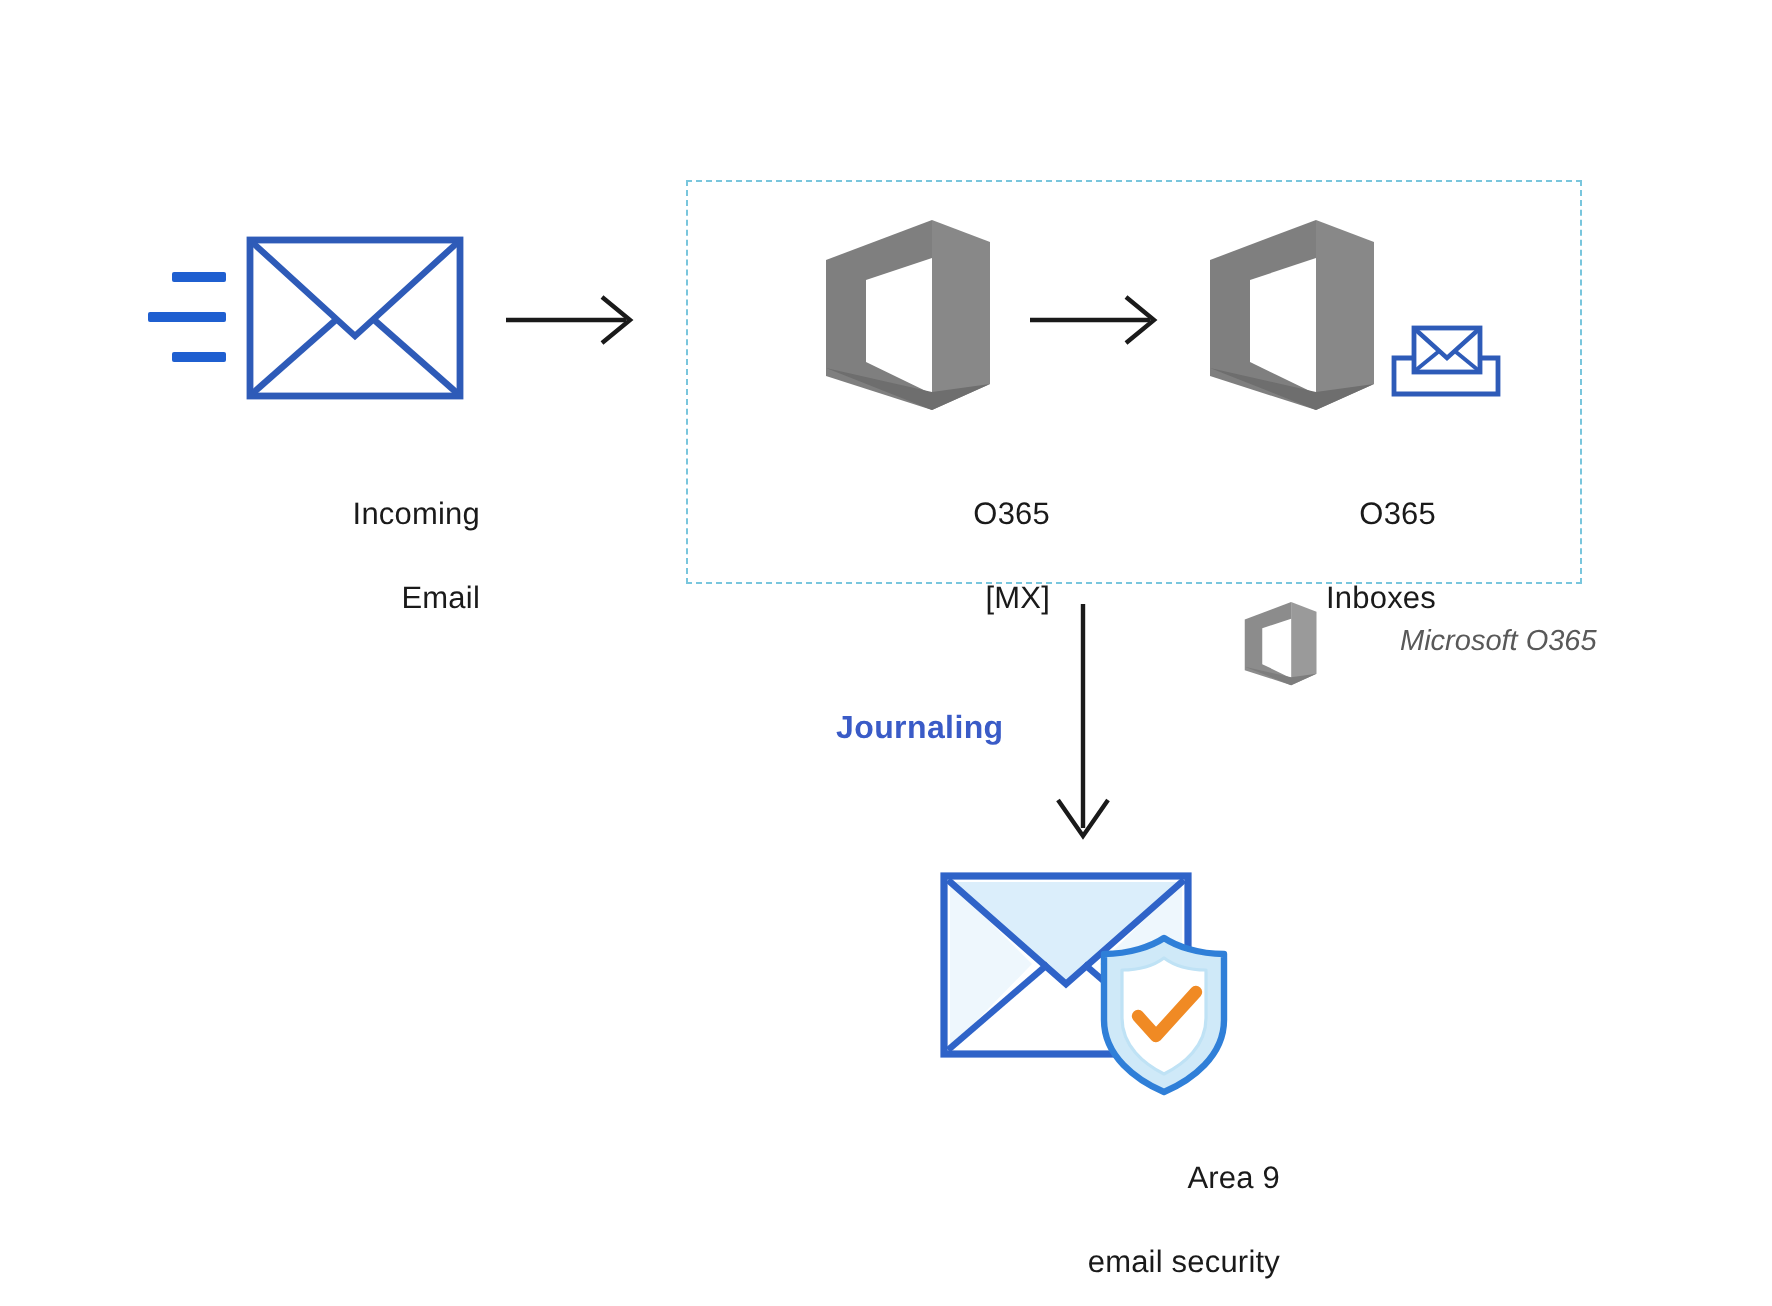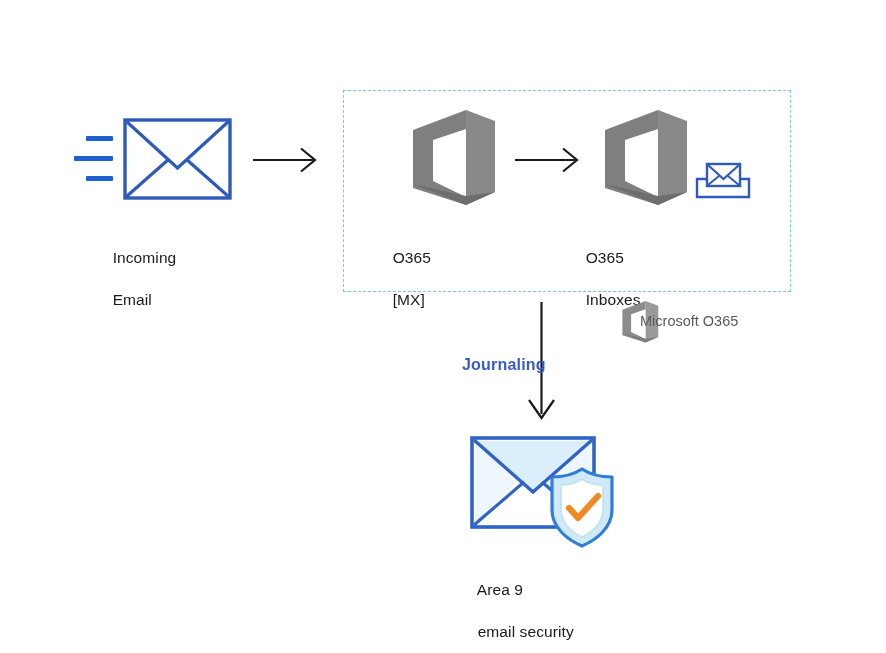--- a/index.html
+++ b/index.html
@@ -14,21 +14,21 @@
   #canvas {
     position: relative;
     width: 886px;
     height: 653px;
     background: #ffffff;
     overflow: hidden;
   }
   .abs { position: absolute; }
   .label {
     position: absolute;
-    text-align: left;
+    text-align: right;
     color: #1a1a1a;
     font-size: 15.5px;
     line-height: 21px;
     font-family: "Liberation Sans", sans-serif;
     white-space: pre;
     letter-spacing: 0.1px;
   }
   .journaling-label {
     position: absolute;
     color: #3a5bc7;
@@ -140,30 +140,30 @@
 
   <div class="abs" style="left:618px; top:300px; width:42px; height:44px;">
     <svg width="42" height="44" viewBox="0 0 96 100">
       <path d="M 63 2 L 92 13 L 92 84 L 63 97 Z" fill="#9a9a9a"></path>
       <path d="M 63 2 L 10 22 L 10 80 L 63 97 L 63 2 Z" fill="#8c8c8c"></path>
       <path d="M 30 32 L 63 21 L 63 89 L 30 73 Z" fill="#ffffff"></path>
       <path d="M 10 76 L 63 97 L 92 84 L 63 88 Z" fill="#7d7d7d"></path>
     </svg>
   </div>
 
-  <div class="legend-label" style="left:640px; top:313px;">Microsoft O365</div>
+  <div class="legend-label" style="left:700px; top:313px;font-style:italic;">Microsoft O365</div>
 
   <div class="abs" style="left:524px; top:300px;">
     <svg width="36" height="125" viewBox="0 0 36 125">
       <path d="M 17.5 2 L 17.5 114" stroke="#1a1a1a" stroke-width="2.2" fill="none"></path>
       <path d="M 5 100 L 17.5 118 L 30 100" stroke="#1a1a1a" stroke-width="2.2" fill="none" stroke-linejoin="miter"></path>
     </svg>
   </div>
 
-  <div class="journaling-label" style="left:418px; top:356px;margin-left:44px;">Journaling</div>
+  <div class="journaling-label" style="left:418px; top:356px;">Journaling</div>
 
   <div class="abs" style="left:466px; top:430px; width:170px; height:118px;">
     <svg width="170" height="118" viewBox="0 0 170 118">
 
       <rect x="6" y="8" width="122" height="89" fill="#ffffff" stroke="#2f63c8" stroke-width="3.6"></rect>
 
       <path d="M 9 11 L 67 62 L 125 11 Z" fill="#dbeefb"></path>
 
       <path d="M 9 11 L 9 94 L 50 52 Z" fill="#eef7fd"></path>
       <path d="M 125 11 L 125 94 L 84 52 Z" fill="#eef7fd"></path>

